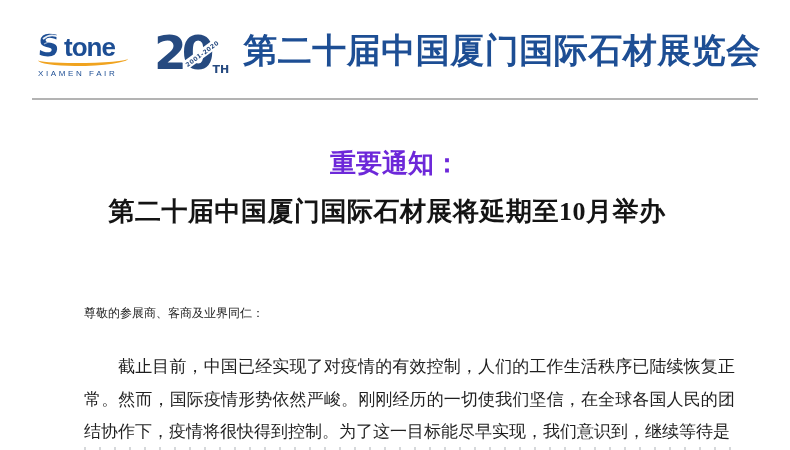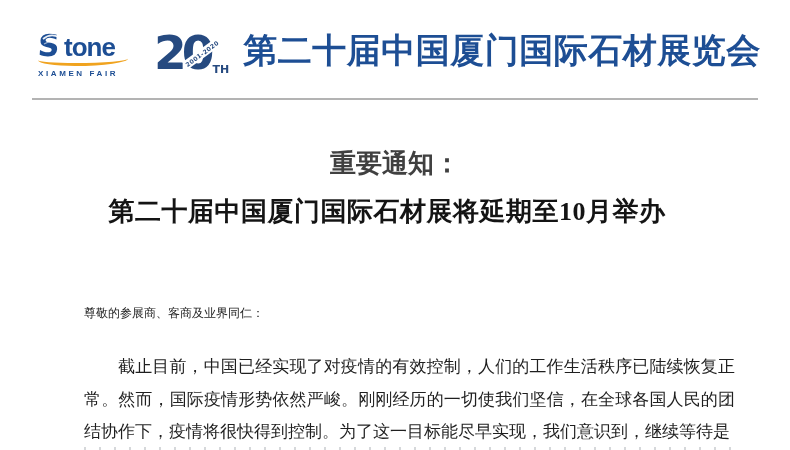--- a/index.html
+++ b/index.html
@@ -33,21 +33,21 @@
   }
   .swoosh {
     width: 90px; height: 5px;
     border-bottom: 3px solid #f0a31f;
     border-radius: 0 0 100% 70% / 0 0 160% 120%;
     margin-top: -2px;
   }
   .brand-tagline {
     font-family: "Liberation Sans", sans-serif;
     font-size: 8px;
-    font-weight: bold;
+    font-weight: normal;
     letter-spacing: 2.6px;
     color: #1d4e94;
     margin-top: 3px;
     white-space: nowrap;
   }
   .logo-divider {
     width: 1px; height: 42px;
     background: #c4c9d2;
     margin: 0 12px 0 14px;
   }
@@ -99,21 +99,21 @@
     border-top: 2px solid #b3b3b3;
     margin: 14px 32px 0 32px;
   }
 
   
   .notice-heading {
     margin: 46px 0 0 0;
     text-align: center;
     font-size: 26px;
     font-weight: bold;
-    color: #404040;
+    color: #6d28d9;
   }
   .notice-subheading {
     margin: 13px 16px 0 0;
     text-align: center;
     font-size: 26px;
     font-weight: bold;
     color: #141414;
     letter-spacing: 0.5px;
   }
   .salutation {

